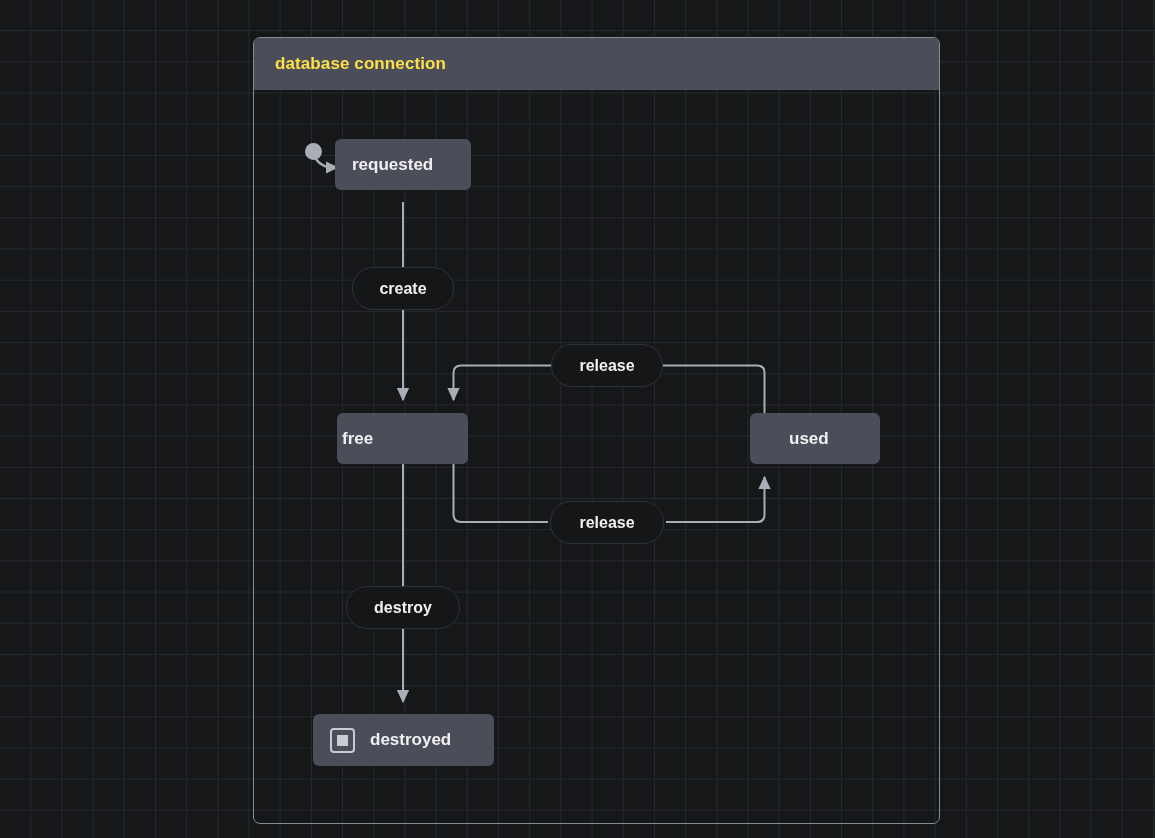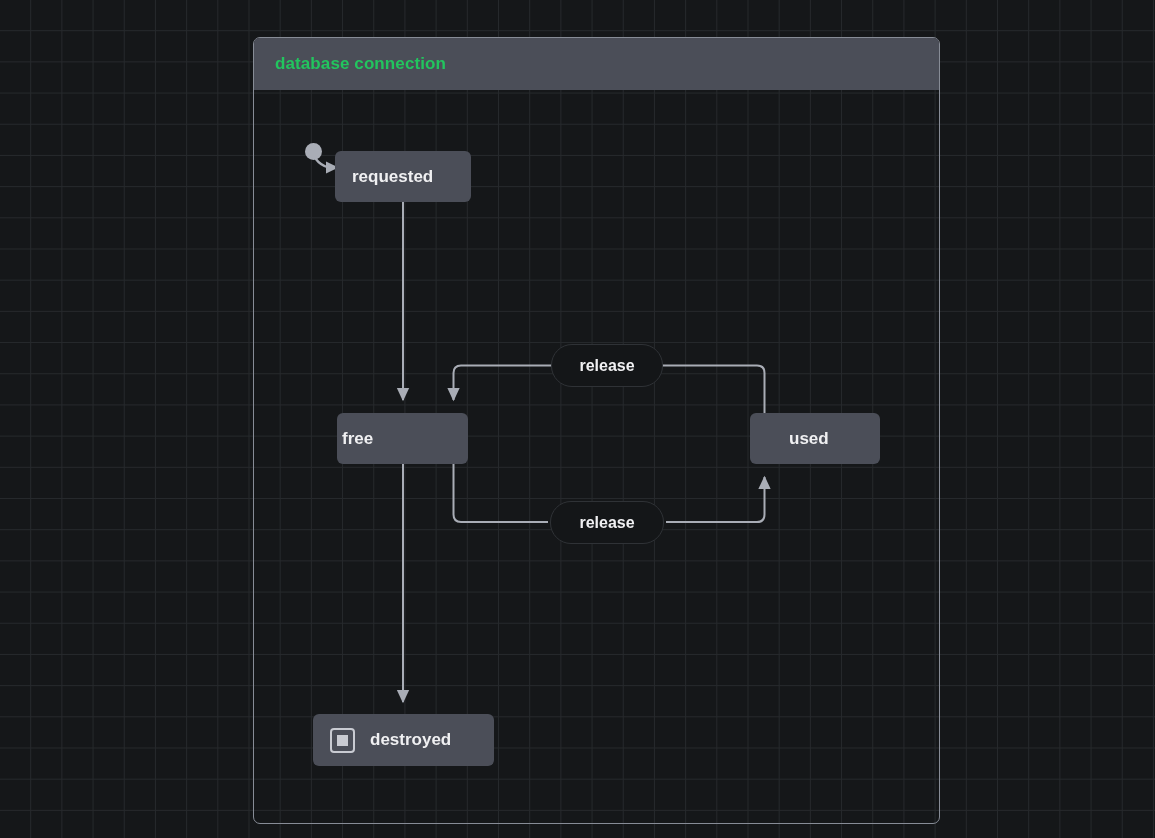--- a/index.html
+++ b/index.html
@@ -43,21 +43,21 @@
     left: 0;
     top: 0;
     right: 0;
     height: 52px;
     background: #4b4e58;
     border-radius: 5px 5px 0 0;
     display: flex;
     align-items: center;
   }
   #composite-title {
-    color: #22c55e;
+    color: #fde047;
     font-size: 17px;
     font-weight: bold;
     letter-spacing: 0.1px;
     padding-left: 21px;
   }
 
   
   .state {
     position: absolute;
     background: #4b4e58;
@@ -66,21 +66,21 @@
     align-items: center;
     box-sizing: border-box;
   }
   .state-label {
     color: #f0f0f2;
     font-size: 17px;
     font-weight: bold;
     white-space: nowrap;
   }
   #state-requested {
-    left: 335px; top: 151px; width: 136px; height: 51px;
+    left: 335px; top: 139px; width: 136px; height: 51px;
     padding-left: 17px;
     text-align: right;
   }
   #state-free {
     left: 337px; top: 413px; width: 131px; height: 51px;
     padding-left: 5px;
   }
   #state-used {
     left: 750px; top: 413px; width: 130px; height: 51px;
     padding-left: 39px;
@@ -209,23 +209,29 @@
     <span class="state-label">used</span>
   </div>
 
   <div class="state" id="state-destroyed" style="z-index:3">
     <span class="final-icon">
       <span class="final-icon-inner"></span>
     </span>
     <span class="state-label">destroyed</span>
   </div>
 
+  <div class="pill" id="pill-create">
+    <span class="pill-label">create</span>
+  </div>
 
   <div class="pill" id="pill-release">
     <span class="pill-label">release</span>
   </div>
 
   <div class="pill" id="pill-acquire">
     <span class="pill-label">release</span>
   </div>
 
+  <div class="pill" id="pill-destroy">
+    <span class="pill-label">destroy</span>
+  </div>
 
 </div>
 
 </body></html>

